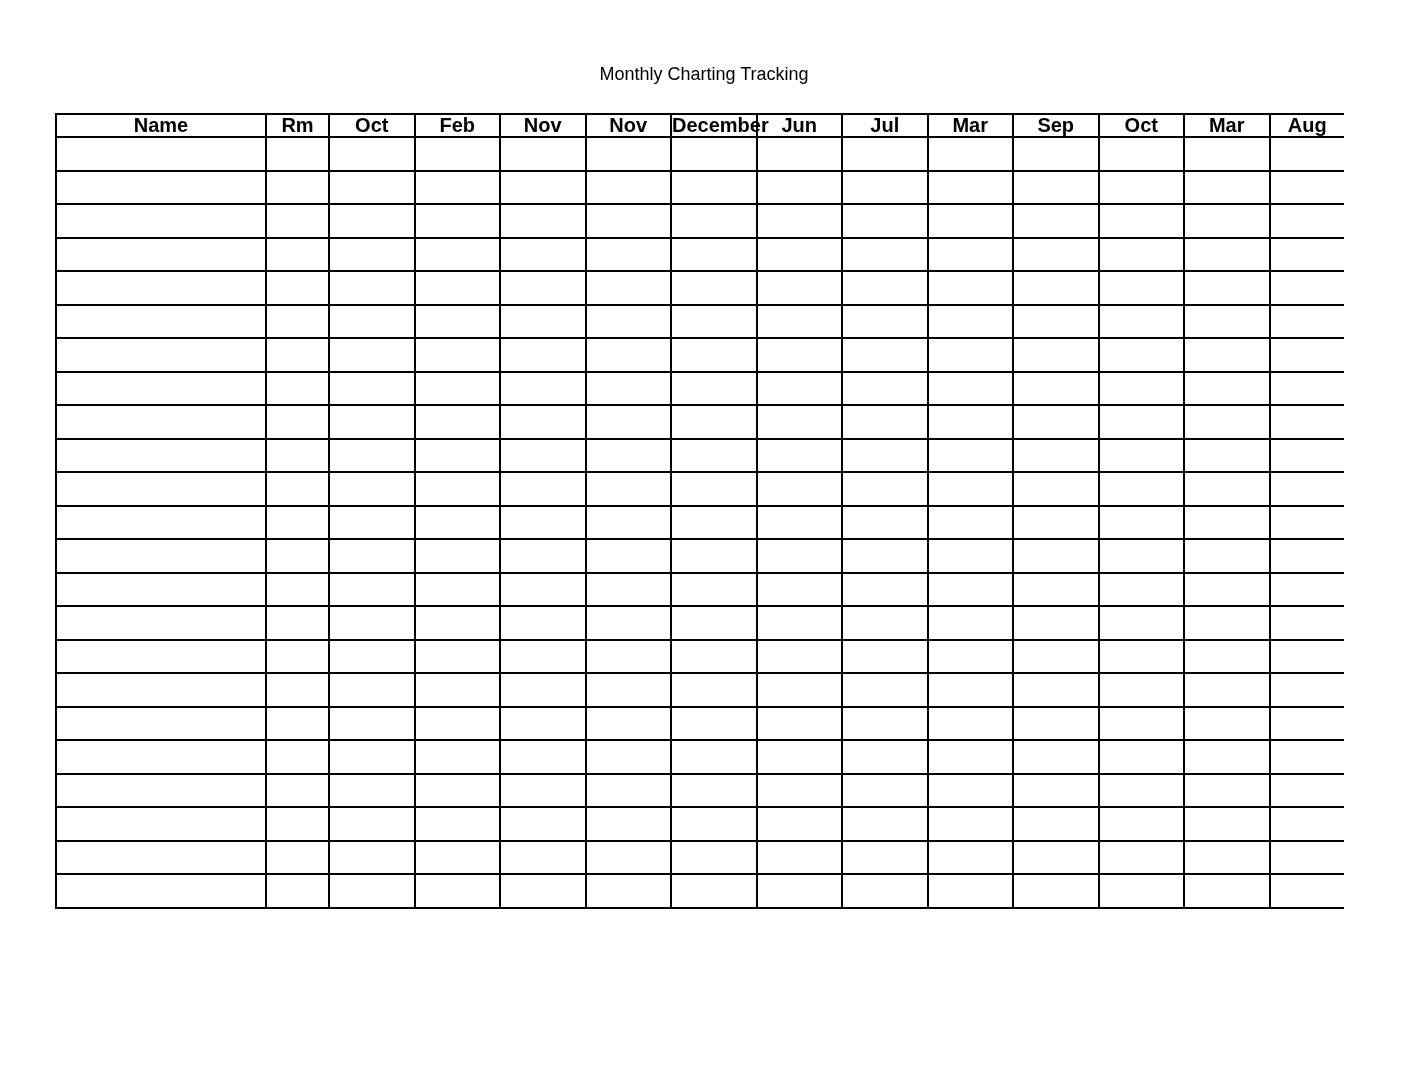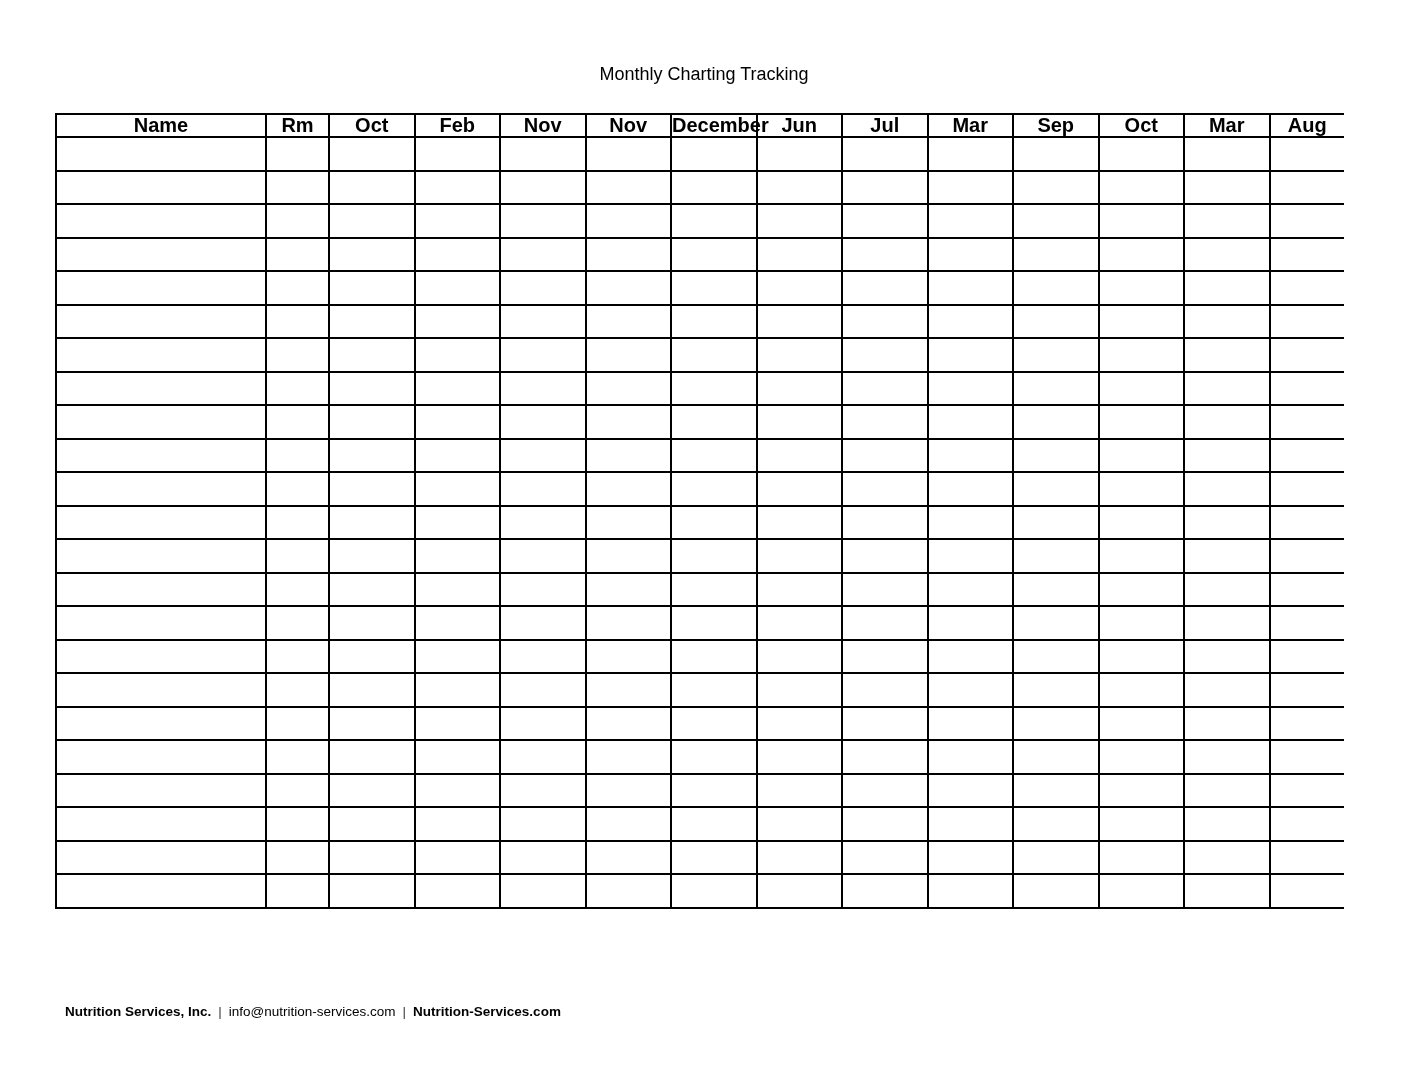--- a/index.html
+++ b/index.html
@@ -488,17 +488,14 @@
           <td></td>
           <td></td>
           <td></td>
           <td></td>
           <td></td>
           <td></td>
         </tr>
       </tbody>
   </table>
 
-  <div class="footer">
-    <span class="bold">Nutrition Services, Inc.</span><span class="sep">|</span><span>info@nutrition-services.com</span><span class="sep">|</span><span class="bold">Nutrition-Services.com</span>
-  </div>
 
 </div>
 
 </body></html>

